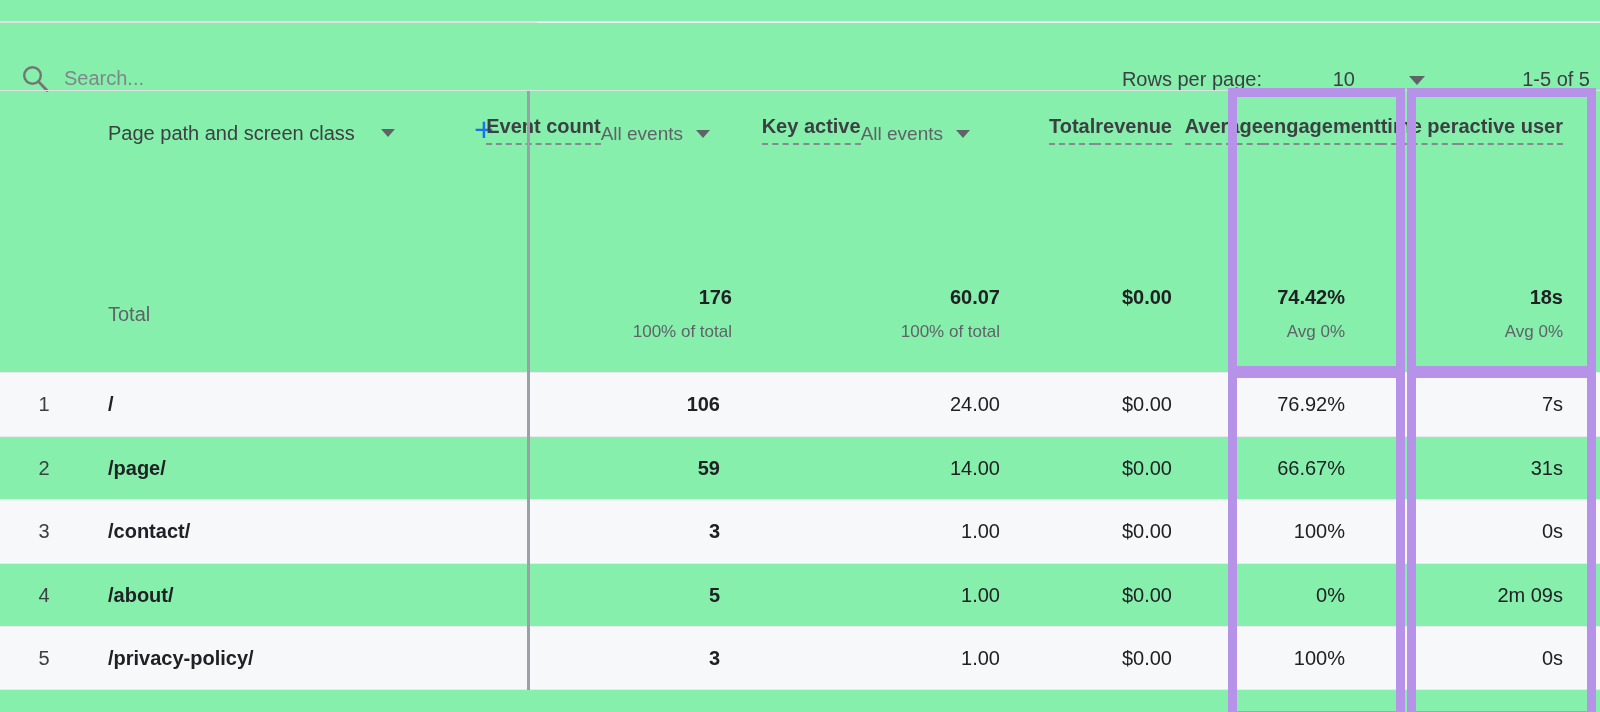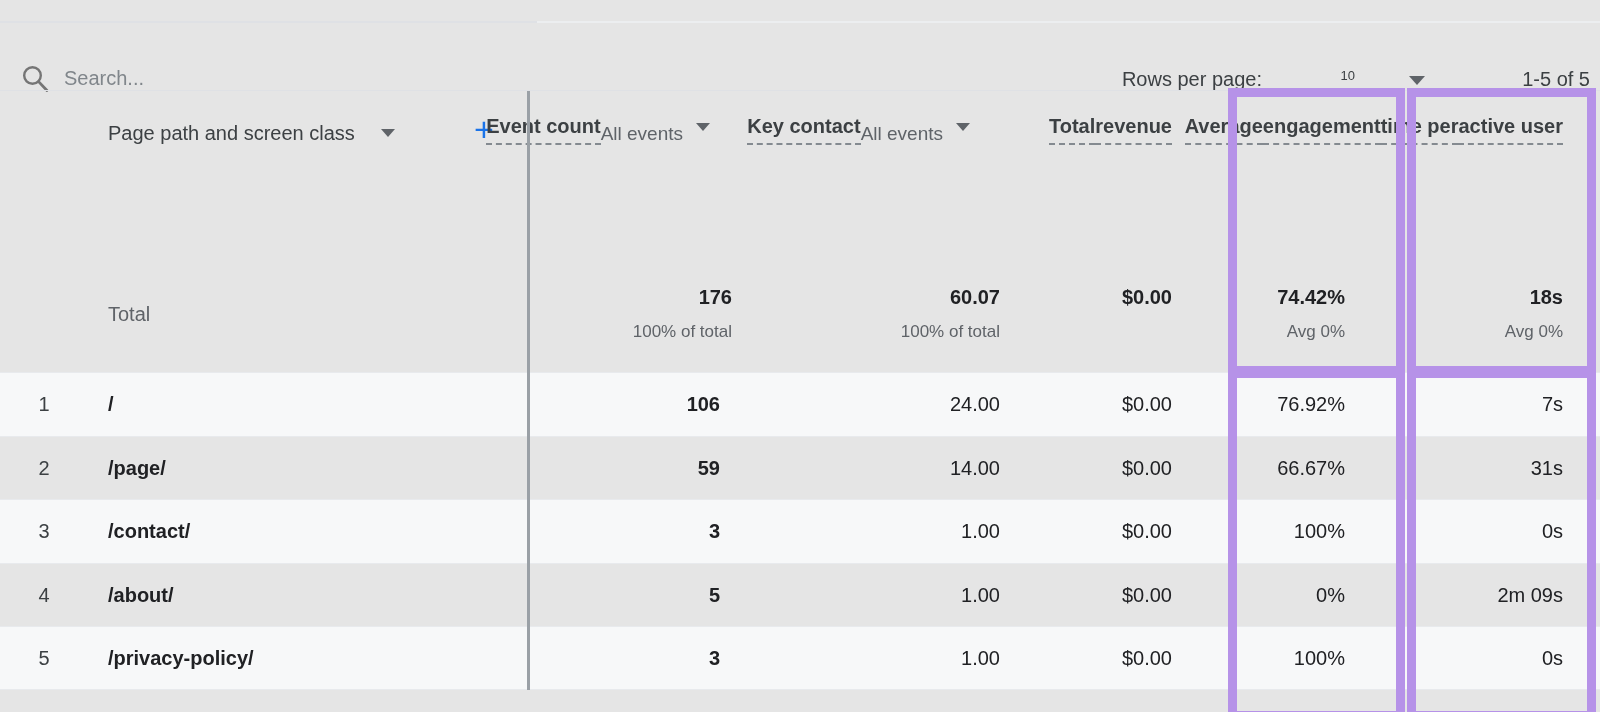--- a/index.html
+++ b/index.html
@@ -1,34 +1,34 @@
 <!DOCTYPE html>
 <html><head>
 <meta charset="utf-8">
 <style>
   * { margin:0; padding:0; box-sizing:border-box; }
   html,body { background:#fff; }
   body { font-family:"Liberation Sans", sans-serif; color:#202124; }
   #stage {
-    position:relative; width:1600px; height:712px; background:#e5e5e5; overflow:hidden;
+    position:relative; width:1600px; height:712px; background:#86efac; overflow:hidden;
   }
 
   
   .topline-left  { position:absolute; left:0; top:21px; width:537px; height:2px; background:#dfe1e5; }
   .topline-right { position:absolute; left:537px; top:21px; width:1063px; height:2px; background:#eceef0; }
   .toolbar { position:absolute; left:0; top:22px; width:1600px; height:68px; }
   .search-icon { position:absolute; left:21px; top:42px; }
   .search-input {
     position:absolute; left:64px; top:40px; width:420px; height:32px;
     border:none; outline:none; font-family:"Liberation Sans",sans-serif;
     font-size:20px; color:#3c4043; background:transparent;
   }
   .search-input::placeholder { color:#80868b; opacity:1; }
   .rpp-label { position:absolute; right:338px; top:46px; font-size:20px; color:#3c4043; }
-  .rpp-value { position:absolute; right:245px; top:46px; font-size:13px; color:#3c4043; cursor:pointer;margin-left:24px; }
+  .rpp-value { position:absolute; right:245px; top:46px; font-size:20px; color:#3c4043; cursor:pointer;margin-left:24px; }
   .rpp-caret { position:absolute; right:175px; top:54px; width:0; height:0;
     border-left:8px solid transparent; border-right:8px solid transparent; border-top:9px solid #5f6368; cursor:pointer; }
   .pagination { position:absolute; right:10px; top:46px; font-size:20px; color:#3c4043; }
 
   .header-bottom-line { position:absolute; left:0; top:90px; width:1600px; height:1px; background:#dfe1e5; }
 
   
   .v-divider { position:absolute; left:527px; top:91px; width:3px; height:599px; background:#9aa0a6; z-index:5; }
 
   .dim-header { position:absolute; left:108px; top:112px; height:42px; display:flex; align-items:center; cursor:pointer; }
@@ -36,21 +36,21 @@
   .dim-caret { width:0; height:0; margin-left:26px;
     border-left:7px solid transparent; border-right:7px solid transparent; border-top:8px solid #5f6368; }
   .add-btn { position:absolute; left:466px; top:108px; font-size:34px; font-weight:400; color:#1a73e8;
     line-height:34px; cursor:pointer; padding:4px 8px; }
 
   .metric-header { position:absolute; top:115px; display:flex; flex-direction:row; align-items:flex-end; row-gap:7px; }
   .metric-header .line {
     font-size:20px; font-weight:700; color:#3c4043; padding-bottom:5px;
     border-bottom:2px dashed #848a90; cursor:pointer;
   }
-  .metric-filter { display:flex; column-gap:13px; cursor:pointer; margin-top:2px; }
+  .metric-filter { display:flex; align-items:center; column-gap:13px; cursor:pointer; margin-top:2px; }
   .metric-filter .ftext { font-size:19px; color:#5f6368; }
   .f-caret { width:0; height:0;
     border-left:7px solid transparent; border-right:7px solid transparent; border-top:8px solid #5f6368; }
 
   .hdr-ec  { right:890px; }
   .hdr-ke  { right:630px; }
   .hdr-tr  { right:428px; }
   .hdr-br  { right:255px; }
   .hdr-aet { right:37px;align-items:center;  }
 
@@ -116,21 +116,21 @@
 
   <div class="metric-header hdr-ec">
     <span class="line">Event count</span>
     <span class="metric-filter">
       <span class="ftext">All events</span>
       <span class="f-caret"></span>
     </span>
   </div>
 
   <div class="metric-header hdr-ke">
-    <span class="line">Key contact</span>
+    <span class="line">Key active</span>
     <span class="metric-filter">
       <span class="ftext">All events</span>
       <span class="f-caret"></span>
     </span>
   </div>
 
   <div class="metric-header hdr-tr">
     <span class="line">Total</span>
     <span class="line">revenue</span>
   </div>

